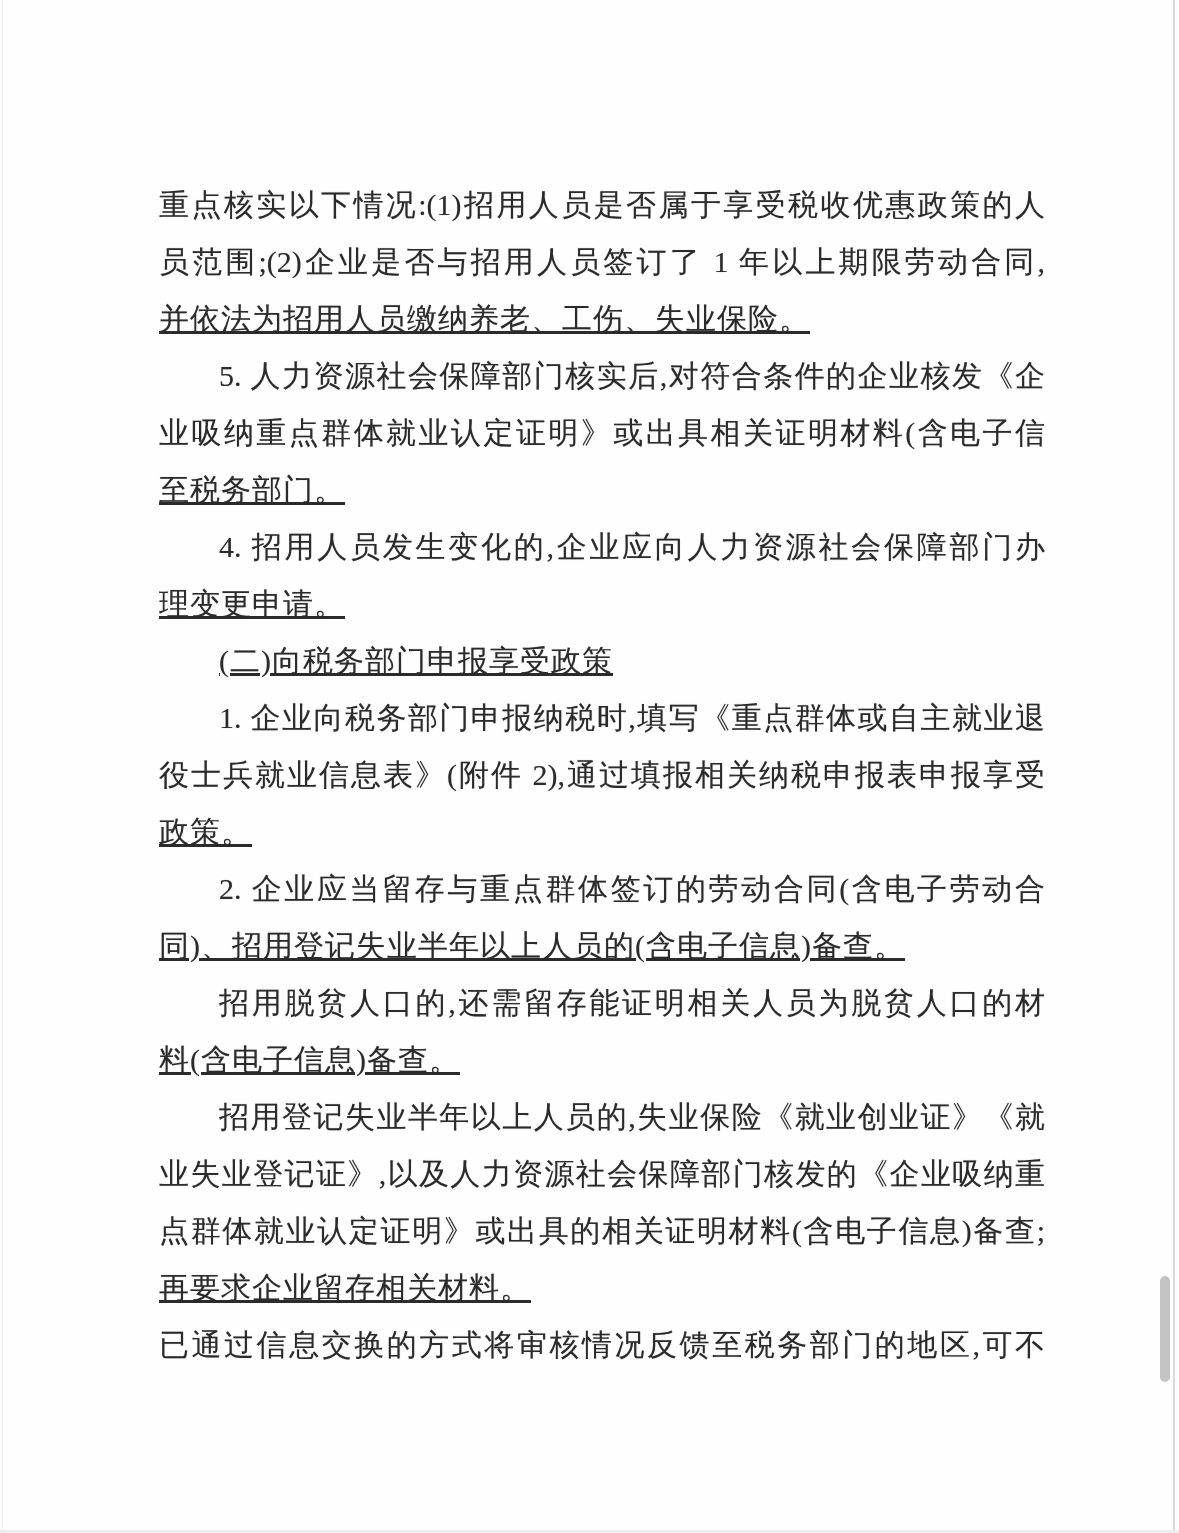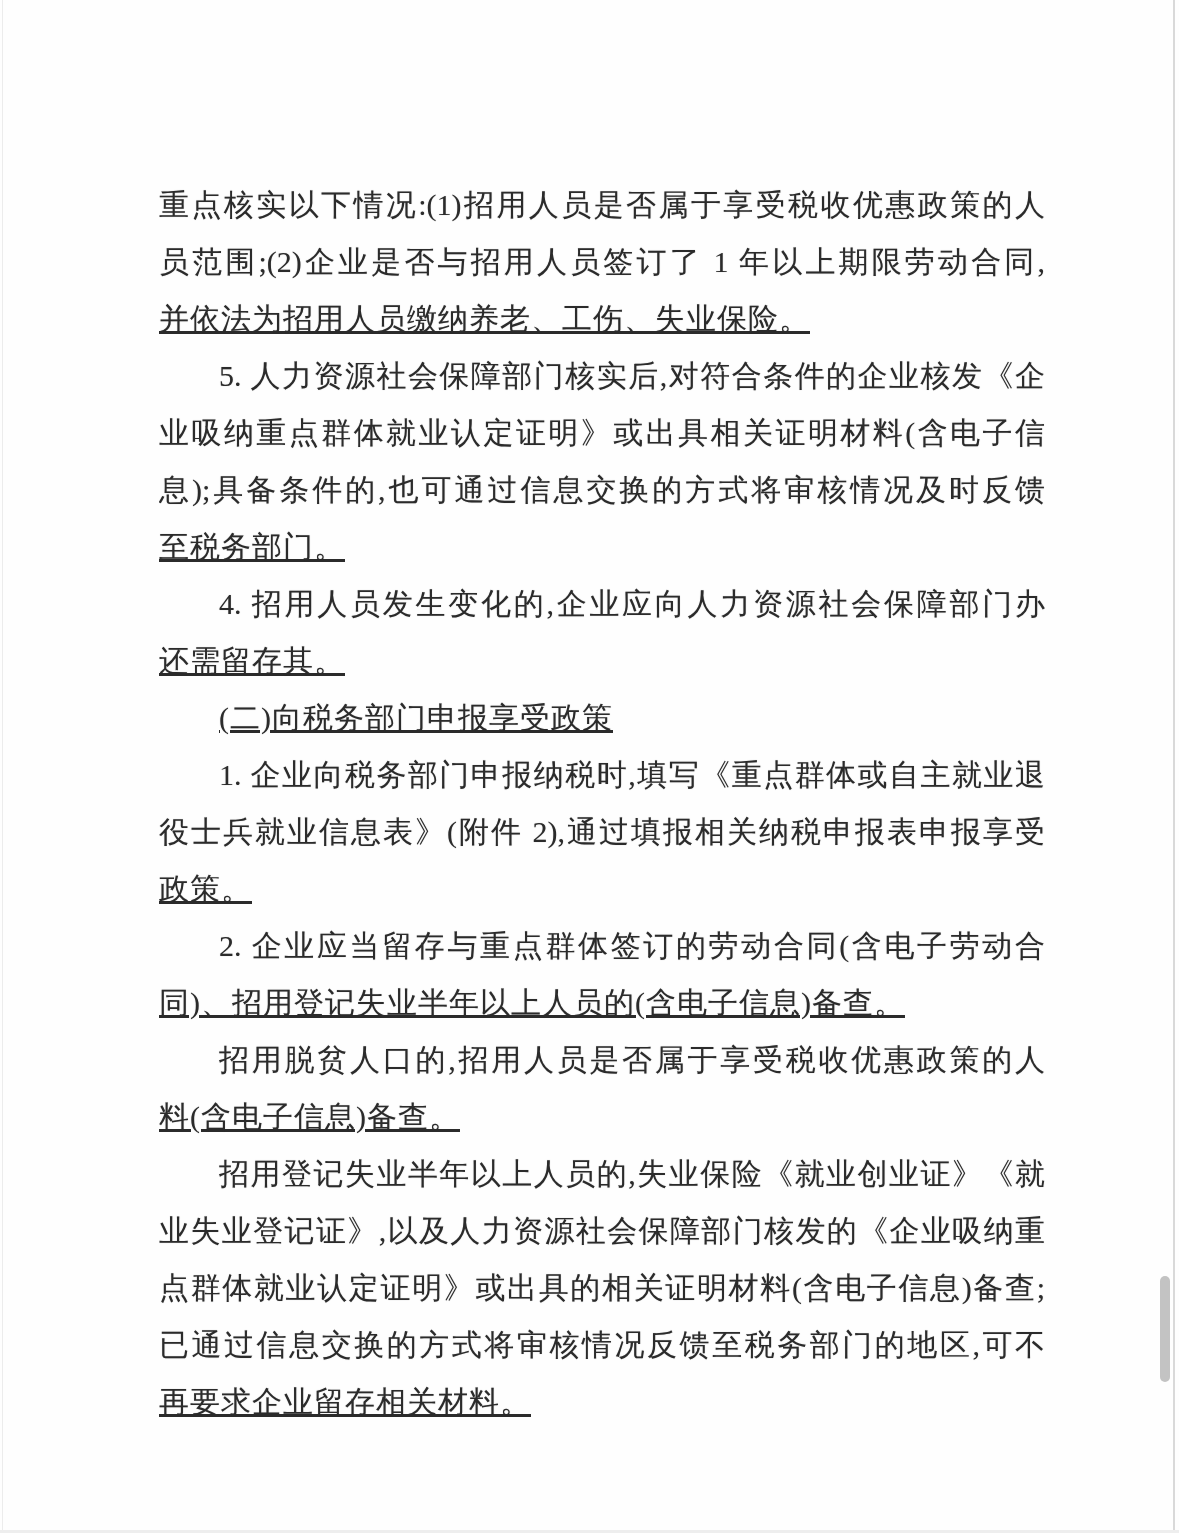--- a/index.html
+++ b/index.html
@@ -47,48 +47,47 @@
 <div class="page">
   <div class="text-column">
       <div class="para">
         <div class="line just">重点核实以下情况:(1)招用人员是否属于享受税收优惠政策的人</div>
         <div class="line just">员范围;(2)企业是否与招用人员签订了 1 年以上期限劳动合同,</div>
         <div class="line last">并依法为招用人员缴纳养老、工伤、失业保险。</div>
       </div>
       <div class="para">
         <div class="line just indent">5. 人力资源社会保障部门核实后,对符合条件的企业核发《企</div>
         <div class="line just">业吸纳重点群体就业认定证明》或出具相关证明材料(含电子信</div>
-        <div class="line just">息);具备条件的,也可通过信息交换的方式将审核情况及时反馈</div>
         <div class="line last">至税务部门。</div>
       </div>
       <div class="para">
         <div class="line just indent">4. 招用人员发生变化的,企业应向人力资源社会保障部门办</div>
-        <div class="line last">还需留存其。</div>
+        <div class="line last">理变更申请。</div>
       </div>
       <div class="para">
         <div class="line last indent">(二)向税务部门申报享受政策</div>
       </div>
       <div class="para">
         <div class="line just indent">1. 企业向税务部门申报纳税时,填写《重点群体或自主就业退</div>
         <div class="line just">役士兵就业信息表》(附件 2),通过填报相关纳税申报表申报享受</div>
         <div class="line last">政策。</div>
       </div>
       <div class="para">
         <div class="line just indent">2. 企业应当留存与重点群体签订的劳动合同(含电子劳动合</div>
         <div class="line last">同)、招用登记失业半年以上人员的(含电子信息)备查。</div>
       </div>
       <div class="para">
-        <div class="line just indent">招用脱贫人口的,招用人员是否属于享受税收优惠政策的人</div>
+        <div class="line just indent">招用脱贫人口的,还需留存能证明相关人员为脱贫人口的材</div>
         <div class="line last">料(含电子信息)备查。</div>
       </div>
       <div class="para">
         <div class="line just indent">招用登记失业半年以上人员的,失业保险《就业创业证》《就</div>
         <div class="line just">业失业登记证》,以及人力资源社会保障部门核发的《企业吸纳重</div>
         <div class="line just">点群体就业认定证明》或出具的相关证明材料(含电子信息)备查;</div>
+        <div class="line last">再要求企业留存相关材料。</div>
         <div class="line just">已通过信息交换的方式将审核情况反馈至税务部门的地区,可不</div>
-        <div class="line last">再要求企业留存相关材料。</div>
       </div>
     </div>
   <div class="edge-left"></div>
   <div class="edge-right"></div>
   <div class="edge-bottom"></div>
   <div class="scroll-thumb"></div>
 </div>
 
 </body></html>

